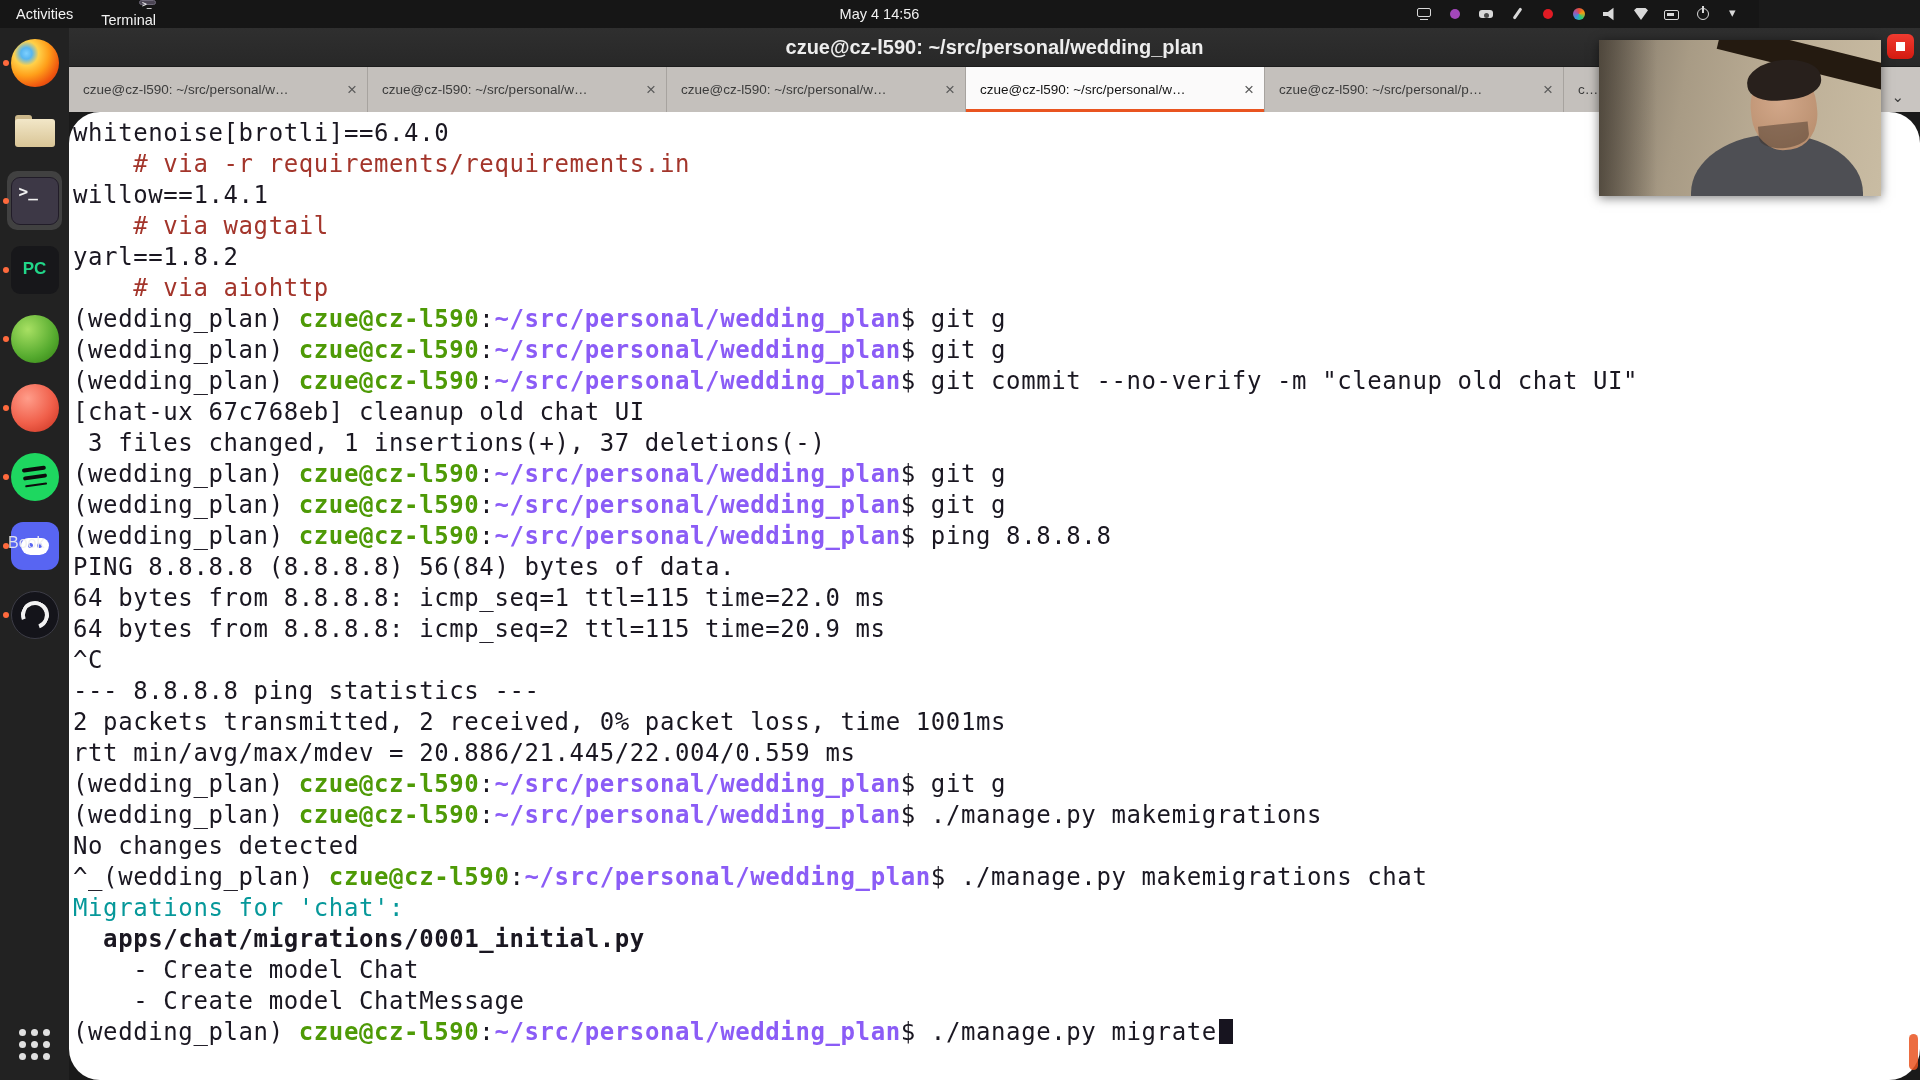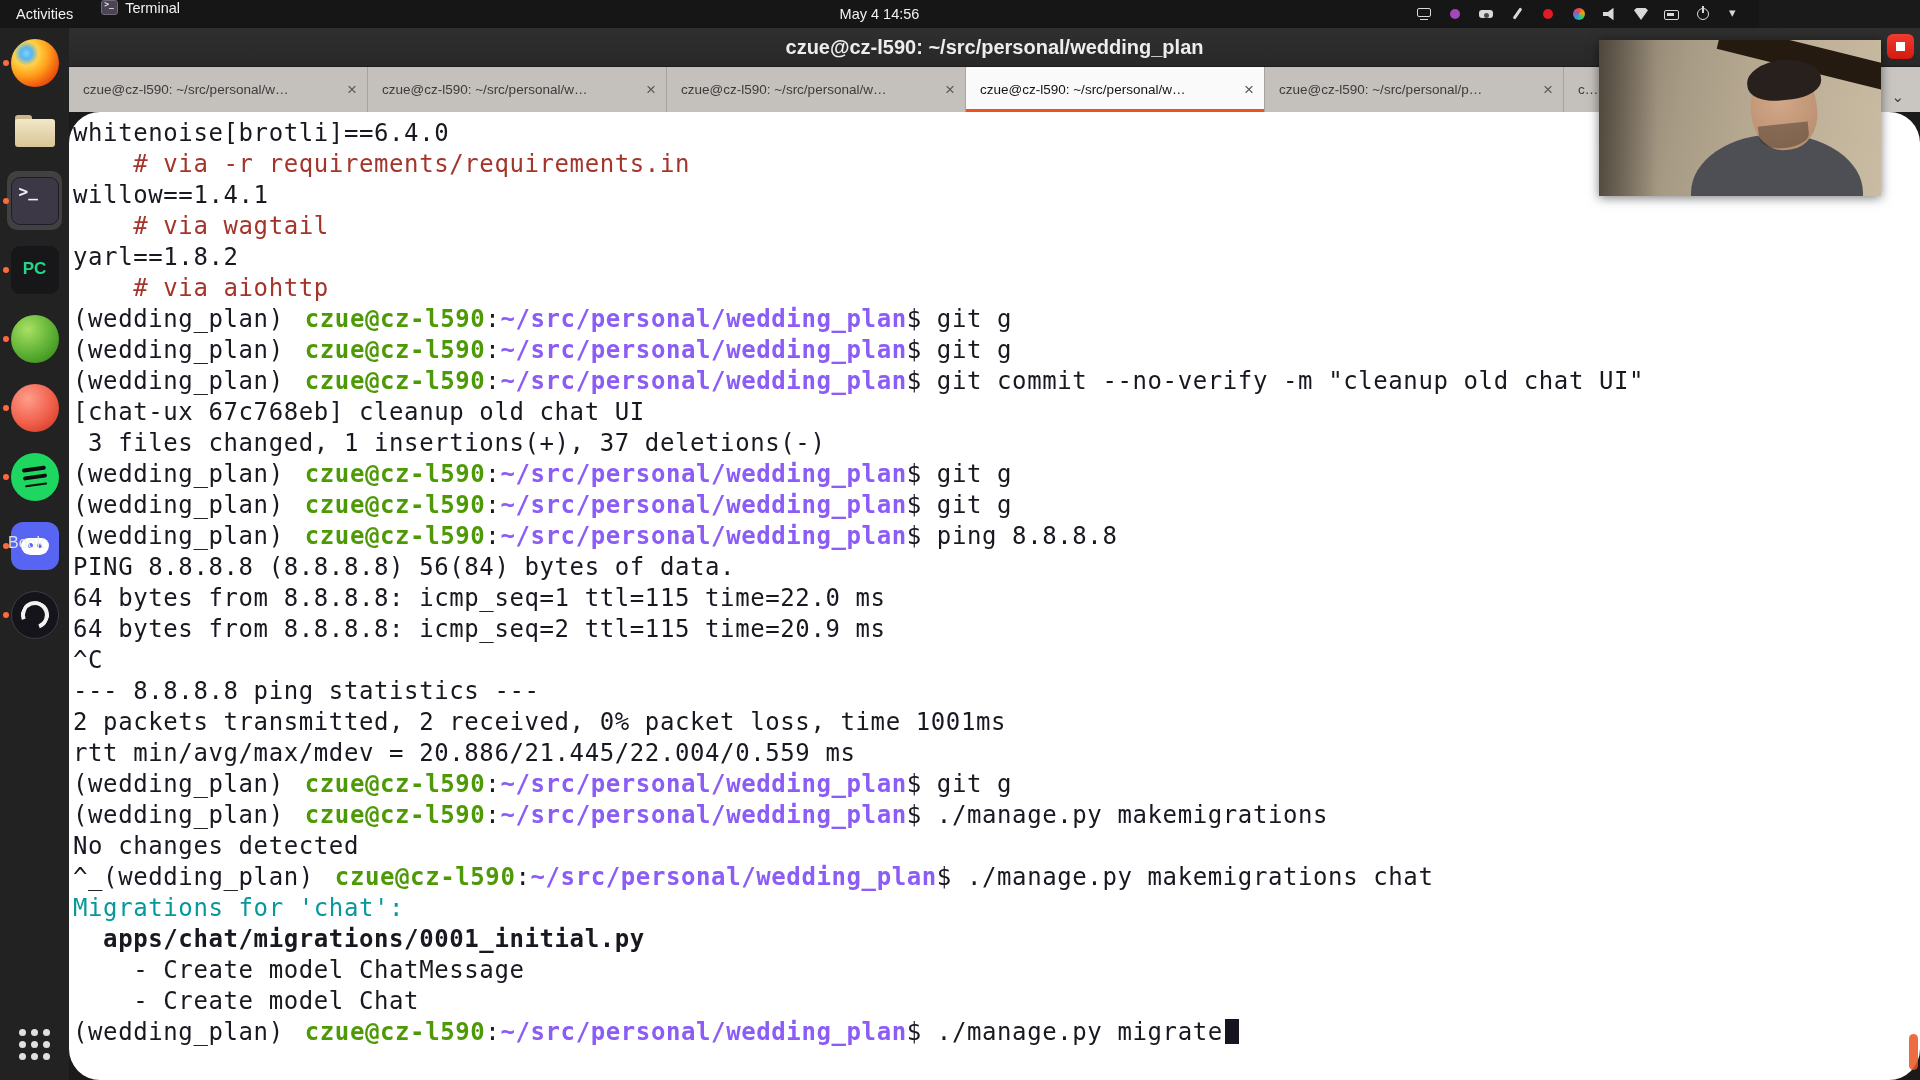--- a/index.html
+++ b/index.html
@@ -2,21 +2,21 @@
 <html><head>
 <meta charset="utf-8">
 <style>
   * { margin:0; padding:0; box-sizing:border-box; }
   html,body { width:1920px; height:1080px; overflow:hidden; background:#000; font-family:"Liberation Sans",sans-serif; }
   .screen { position:relative; width:1920px; height:1080px; background:#1a1a1a; }
 
   
   .top-bar { position:absolute; left:0; top:0; width:1759px; height:28px; background:#161616; color:#f2f2f2; z-index:10; display:flex; align-items:center; font-size:14.5px; font-weight:500; }
   .tb-activities { padding:0 16px; height:100%; display:flex; align-items:center; cursor:default; }
-  .tb-appmenu { display:flex; align-items:flex-start; gap:7px; padding:0 12px; height:100%; }
+  .tb-appmenu { display:flex; align-items:flex-end; gap:7px; padding:0 12px; height:100%;flex-direction:column; }
   .menu-term-icon { width:17px; height:15px; border-radius:3px; background:#4b4553; border:1px solid #6e6878; position:relative; }
   .menu-term-icon::after { content:">_"; position:absolute; left:2px; top:-1px; font:700 8px "DejaVu Sans Mono",monospace; color:#e8e8e8; }
   .tb-clock { position:absolute; left:0; right:0; text-align:center; pointer-events:none; }
   .tb-tray { position:absolute; right:16px; top:0; height:28px; display:flex; align-items:center; gap:13px; }
   .tray-ic { width:18px; height:18px; display:inline-block; position:relative; }
   .cast-icon::before { content:""; position:absolute; inset:3px 2px 6px 2px; border:1.5px solid #d9d9d9; border-radius:2px; }
   .cast-icon::after { content:""; position:absolute; left:5px; right:5px; bottom:3px; height:1.5px; background:#d9d9d9; }
   .purple-dot-icon::before { content:""; position:absolute; inset:4px; border-radius:50%; background:#a347ba; }
   .camera-icon::before { content:""; position:absolute; inset:5px 2px; background:#d9d9d9; border-radius:3px; }
   .camera-icon::after { content:""; position:absolute; left:6.5px; top:7.5px; width:5px; height:5px; border-radius:50%; background:#4a4a4a; }
@@ -69,21 +69,21 @@
   .tab.active { background:#fbfafa; box-shadow:inset 0 -3px 0 #e95420; }
   .tab-label { flex:1; font-size:13.5px; color:#3c3c3c; white-space:nowrap; overflow:hidden; }
   .tab.active .tab-label { color:#141414; }
   .tab-close { color:#5a5a5a; font-size:17px; padding-left:8px; }
   .tab-chevron { position:absolute; right:16px; top:12px; color:#3a3a3a; font-size:15px; z-index:1; }
 
   .terminal { position:absolute; left:69px; top:112px; right:0; bottom:0; background:#ffffff; padding:6px 0 0 4px; overflow:hidden; z-index:1;
               font-family:"DejaVu Sans Mono",monospace; font-size:24px; letter-spacing:0.6px; color:#1a1721;border-radius:31px; }
   .tline { height:31px; line-height:31px; white-space:pre; }
   .seg-p  { color:#1a1721; }
-  .seg-g  { color:#4e9a06; font-weight:bold;margin-left:6px; }
+  .seg-g  { color:#4e9a06; font-weight:bold; }
   .seg-b  { color:#8b5cf6; font-weight:bold; }
   .seg-c  { color:#06989a; }
   .seg-r  { color:#a3352b; }
   .seg-bl { color:#1a1721; font-weight:bold; }
   .cursor { display:inline-block; width:14px; height:25px; background:#17141f; vertical-align:-4px; margin-left:2px; }
 
   .scrollbar { position:absolute; right:2px; top:116px; bottom:4px; width:9px; z-index:2; }
   .scroll-thumb { position:absolute; right:0; bottom:6px; width:9px; height:36px; border-radius:5px; background:rgba(233,84,32,0.85); }
 
   
@@ -154,22 +154,22 @@
       <div class="tline"><span class="seg-p">^C</span></div>
       <div class="tline"><span class="seg-p">--- 8.8.8.8 ping statistics ---</span></div>
       <div class="tline"><span class="seg-p">2 packets transmitted, 2 received, 0% packet loss, time 1001ms</span></div>
       <div class="tline"><span class="seg-p">rtt min/avg/max/mdev = 20.886/21.445/22.004/0.559 ms</span></div>
       <div class="tline"><span class="seg-p">(wedding_plan) </span><span class="seg-g">czue@cz-l590</span><span class="seg-p">:</span><span class="seg-b">~/src/personal/wedding_plan</span><span class="seg-p">$ git g</span></div>
       <div class="tline"><span class="seg-p">(wedding_plan) </span><span class="seg-g">czue@cz-l590</span><span class="seg-p">:</span><span class="seg-b">~/src/personal/wedding_plan</span><span class="seg-p">$ ./manage.py makemigrations</span></div>
       <div class="tline"><span class="seg-p">No changes detected</span></div>
       <div class="tline"><span class="seg-p">^_(wedding_plan) </span><span class="seg-g">czue@cz-l590</span><span class="seg-p">:</span><span class="seg-b">~/src/personal/wedding_plan</span><span class="seg-p">$ ./manage.py makemigrations chat</span></div>
       <div class="tline"><span class="seg-c">Migrations for 'chat':</span></div>
       <div class="tline"><span class="seg-bl">  apps/chat/migrations/0001_initial.py</span></div>
+      <div class="tline"><span class="seg-p">    - Create model Chat</span></div>
       <div class="tline"><span class="seg-p">    - Create model ChatMessage</span></div>
-      <div class="tline"><span class="seg-p">    - Create model Chat</span></div>
       <div class="tline"><span class="seg-p">(wedding_plan) </span><span class="seg-g">czue@cz-l590</span><span class="seg-p">:</span><span class="seg-b">~/src/personal/wedding_plan</span><span class="seg-p">$ ./manage.py migrate</span><span class="cursor"></span></div>
     </div>
 
   <div class="scrollbar">
     <div class="scroll-thumb"></div>
   </div>
 
   <div class="webcam">
     <div class="wc-wall"></div>
     <div class="wc-shade"></div>

